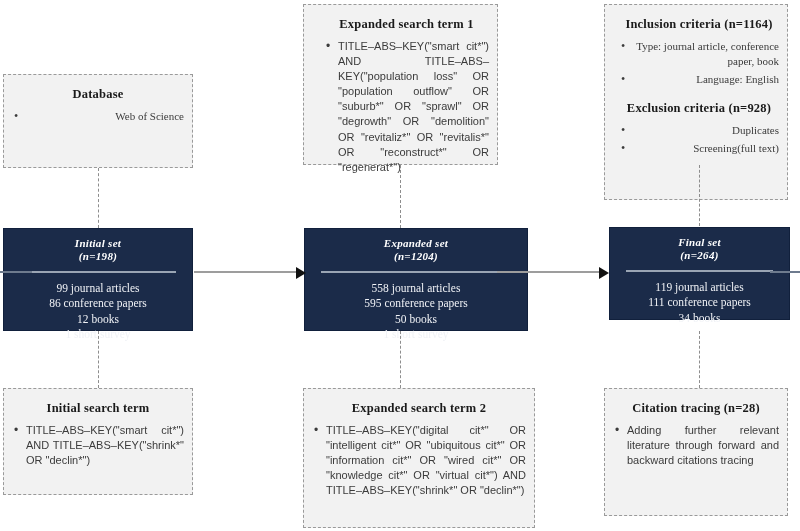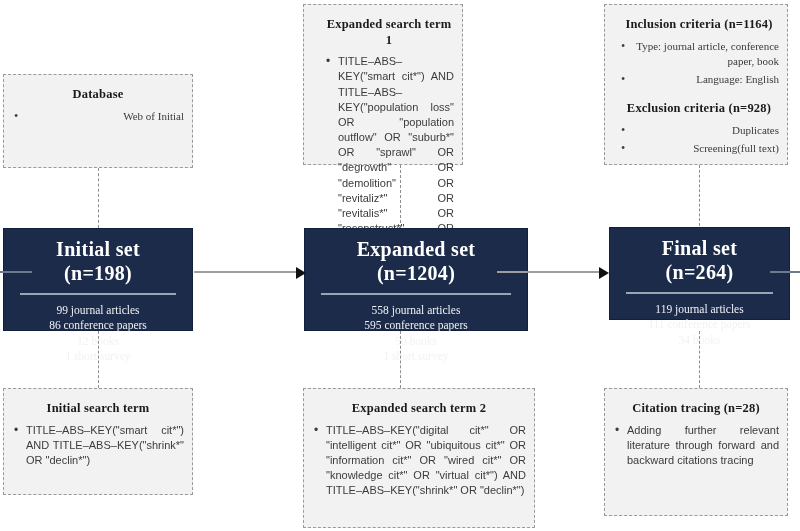--- a/index.html
+++ b/index.html
@@ -72,23 +72,24 @@
     box-sizing: border-box;
     background: #1b2b49;
     border: 1px solid #11203c;
     color: #ffffff;
     padding: 8px 10px 10px 10px;
     text-align: center;
   }
   .stagebox .st-title {
     font-family: "Liberation Serif", serif;
     font-weight: bold;
-    font-size: 20px;
+    font-size: 11px;
     line-height: 1.22;
     letter-spacing: 0.3px;
+    font-style: italic;
   }
   .stagebox .st-rule {
     height: 2px;
     background: #9aa5b4;
     margin: 7px 6px 8px 6px;
   }
   .stagebox .st-lines {
     font-family: "Liberation Serif", serif;
     font-size: 11.5px;
     line-height: 1.34;
@@ -124,32 +125,32 @@
   }
 </style>
 </head>
 <body>
 
 <div id="canvas">
 
   <div class="infobox" style="left:3px; top:74px; width:190px; height:94px;">
     <div class="bx-title">Database</div>
     <ul class="bullets plain">
-      <li>Web of Initial</li>
-    </ul>
-  </div>
-
-  <div class="infobox" style="left:303px; top:4px; width:160px; height:161px;padding-left:20px;">
+      <li>Web of Science</li>
+    </ul>
+  </div>
+
+  <div class="infobox" style="left:303px; top:4px; width:195px; height:161px;padding-left:20px;">
     <div class="bx-title">Expanded search term 1</div>
     <ul class="bullets">
       <li>TITLE–ABS–KEY("smart cit*") AND TITLE–ABS–KEY("population loss" OR "population outflow" OR "suburb*" OR "sprawl" OR "degrowth" OR "demolition" OR "revitaliz*" OR "revitalis*" OR "reconstruct*" OR "regenerat*")</li>
     </ul>
   </div>
 
-  <div class="infobox" style="left:604px; top:4px; width:184px; height:161px;padding-left:14px;">
+  <div class="infobox" style="left:604px; top:4px; width:184px; height:196px;padding-left:14px;">
     <div class="bx-title">Inclusion criteria (n=1164)</div>
     <ul class="bullets plain">
       <li>Type: journal article, conference paper, book</li>
       <li>Language: English</li>
     </ul>
     <div class="bx-title second">Exclusion criteria (n=928)</div>
     <ul class="bullets plain">
       <li>Duplicates</li>
       <li>Screening(full text)</li>
     </ul>

